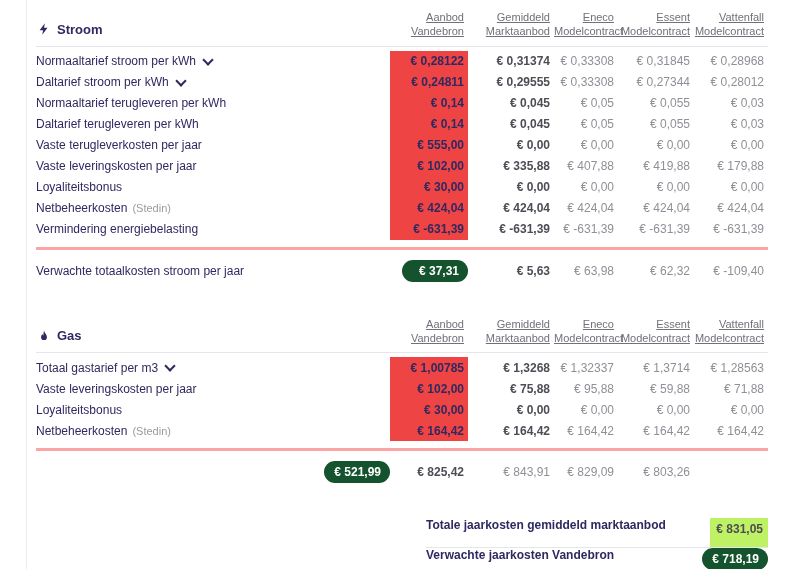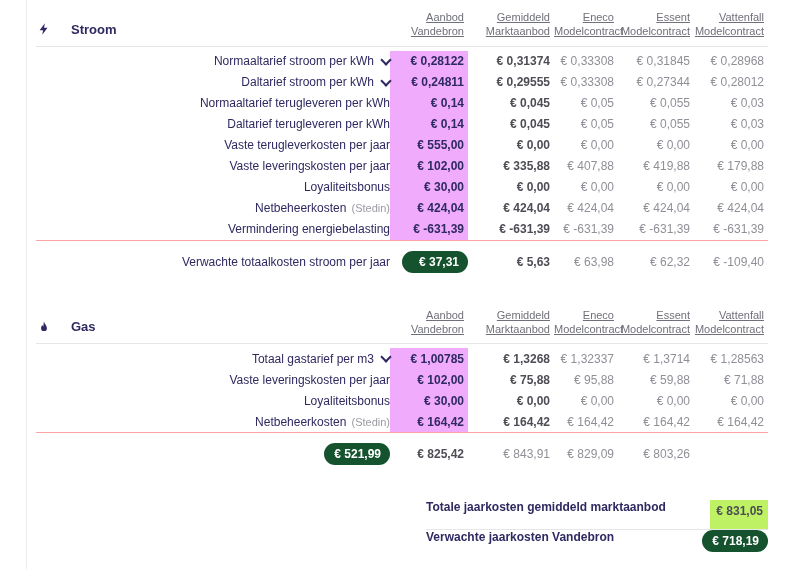--- a/index.html
+++ b/index.html
@@ -7,39 +7,39 @@
     width:800px;height:569px;background:#ffffff;
     font-family:"Liberation Sans", sans-serif;
     color:#333;overflow:hidden;position:relative;
   }
   .vline{position:absolute;left:26px;top:0;bottom:0;width:1px;background:#ededf0;}
   .page{position:absolute;top:0;left:0;right:0;bottom:0;padding:6px 32px 0 36px;box-sizing:border-box;}
 
   .row{display:grid;grid-template-columns:1fr 78px 86px 64px 76px 74px;align-items:center;}
 
   .header-row{align-items:end;padding:4px 0 7px 0;border-bottom:1px solid #e6e6ea;}
-  .section-title-cell{display:flex;align-items:center;gap:20px;padding-bottom:2px;}
+  .section-title-cell{display:flex;align-items:center;gap:6px;padding-bottom:2px;}
   .section-title{font-size:13px;font-weight:bold;color:#2e2960;}
   .sec-icon{width:15px;height:15px;display:inline-flex;align-items:center;justify-content:center;}
   .sec-icon svg{width:14px;height:14px;display:block;}
   .colhead{text-align:right;font-size:11px;color:#70707a;line-height:1.3;padding-right:4px;}
   .colhead span{display:block;text-decoration:underline;}
 
   .body-rows{padding-top:4px;}
   .r{height:21px;}
-  .lbl{font-size:12px;color:#2e2960;display:flex;align-items:center;justify-content:flex-end;}
+  .lbl{font-size:12px;color:#2e2960;display:flex;align-items:center;}
   .chev{width:6px;height:6px;border-right:2px solid #2e2960;border-bottom:2px solid #2e2960;transform:rotate(45deg);display:inline-block;margin-left:8px;margin-bottom:3px;}
   .note{font-size:11px;color:#9a9aa1;margin-left:5px;}
 
   .cellv{text-align:right;font-size:12px;padding-right:4px;}
-  .vb{font-weight:bold;color:#2e2960;background:#f0abfc;height:100%;display:flex;align-items:center;justify-content:flex-end;box-sizing:border-box;}
+  .vb{font-weight:bold;color:#2e2960;background:#ef4444;height:100%;display:flex;align-items:center;justify-content:flex-end;box-sizing:border-box;}
   .avg{font-weight:bold;color:#4d4d55;}
   .oth{color:#8f8f97;}
 
-  .total-row{border-top:1px solid #fca5a5;padding:10px 0;}
+  .total-row{border-top:3px solid #fca5a5;margin-top:7px;padding:10px 0;}
   .vb-t{text-align:right;padding-right:0;}
   .pill{display:inline-block;background:#14532d;color:#ffffff;font-weight:bold;font-size:12px;padding:4px 9px;border-radius:12px;min-width:48px;text-align:right;box-sizing:content-box;}
 
   .section{margin-top:0;}
   .section.gas{margin-top:21px;}
 
   .summary{margin-top:25px;margin-left:390px;}
   .srow{display:flex;justify-content:space-between;min-height:29px;}
   .srow + .srow{border-top:1px solid #e6e6ea;}
   .slbl{font-size:12px;font-weight:bold;color:#2e2960;}

